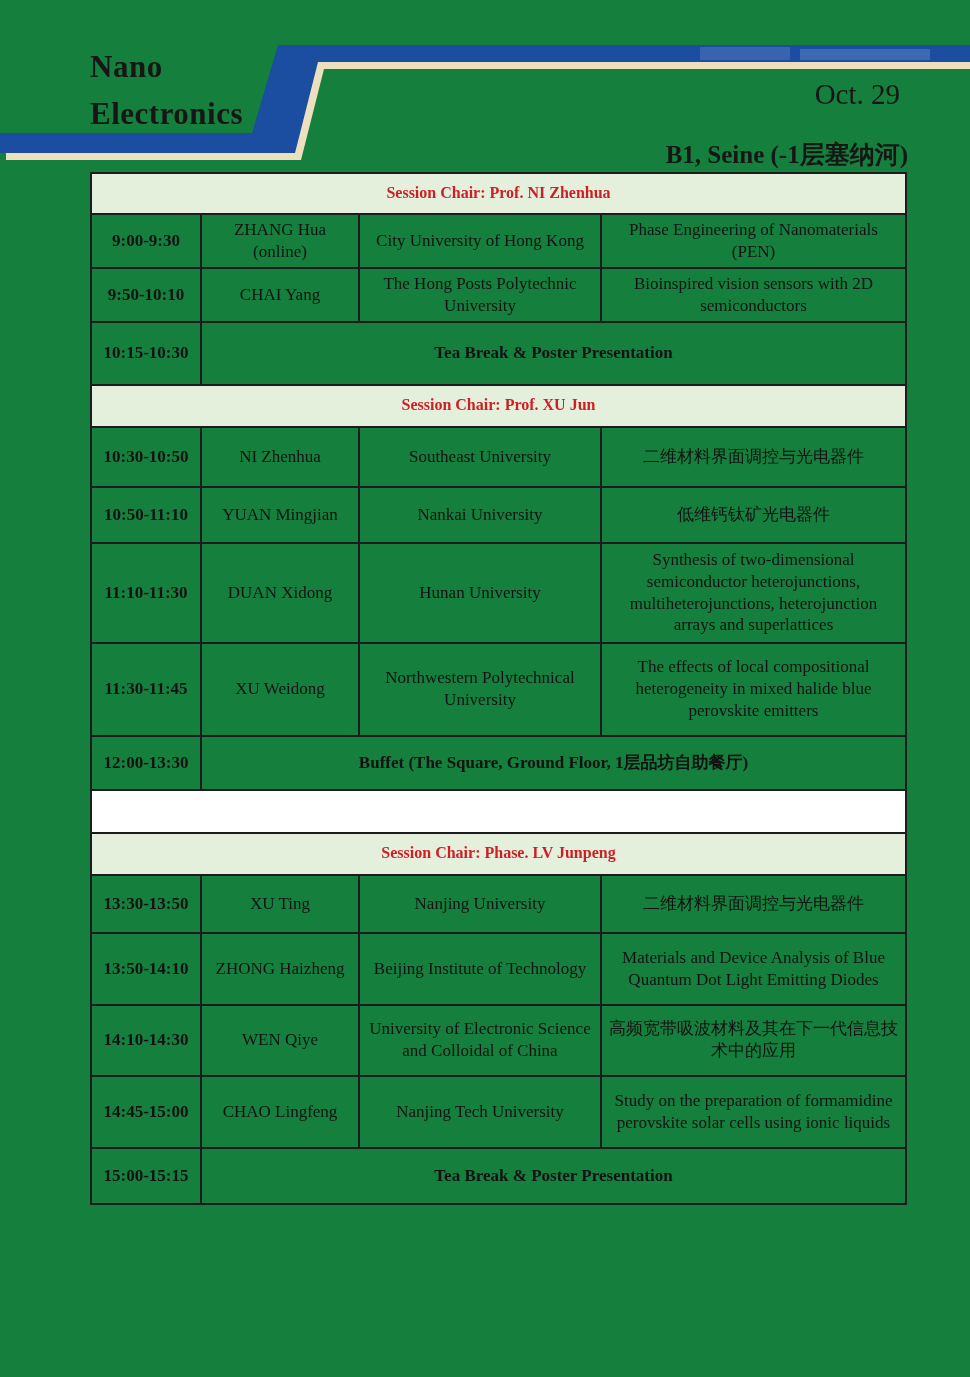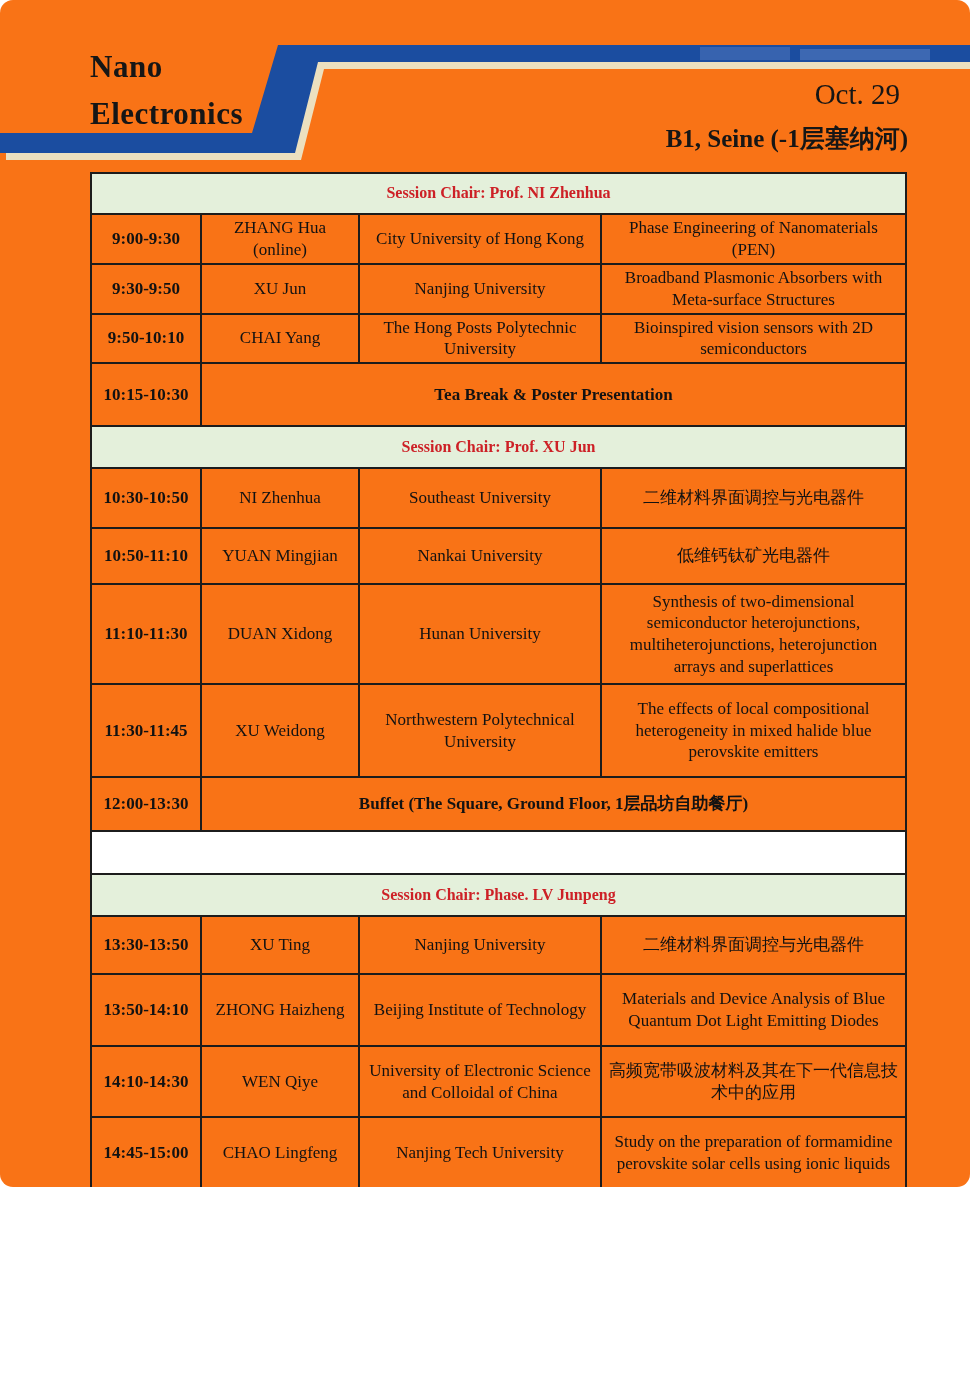--- a/index.html
+++ b/index.html
@@ -1,51 +1,51 @@
 <!DOCTYPE html>
 <html><head>
 <meta charset="utf-8">
 <style>
   html,body { margin:0; padding:0; background:#ffffff; }
   body {
     width:970px; height:1377px;
     font-family:"Liberation Serif", serif;
     color:#121212;
   }
-  .page { position:relative; width:970px; height:1187px; overflow:hidden; background:#f97316;border-radius:13px; }
+  .page { position:relative; width:970px; height:1377px; overflow:hidden; background:#15803d; }
 
   
   .banner-svg { position:absolute; left:0; top:0; width:970px; height:180px; }
   .track-title {
     position:absolute; left:90px; top:44px;
     font-size:31px; font-weight:bold; line-height:1.5; color:#161616;
     letter-spacing:0.5px;
   }
   .hdr-date {
     position:absolute; top:78px; right:70px;
     font-size:29px; font-weight:normal; color:#161616;
   }
   .hdr-venue {
-    position:absolute; top:122px; right:62px;
+    position:absolute; top:138px; right:62px;
     font-size:25px; font-weight:bold; color:#161616;text-align:right;
   }
 
   
   table.sched {
     position:absolute; left:90px; top:172px;
     width:815px; border-collapse:collapse; table-layout:fixed;
   }
   table.sched td {
     border:2px solid #1c1c1c;
     text-align:center; vertical-align:middle;
     padding:2px 6px;
     font-size:17px; line-height:1.28;
     word-wrap:break-word;
   }
-  table.sched td.time { font-weight:bold; font-size:17px; padding:5px 2px; }
+  table.sched td.time { font-weight:bold; font-size:17px; padding:15px 2px; }
   tr.chair td {
     background:#e4f0db;
     color:#cd2026;
     font-weight:bold;
     font-size:16px;
   }
   td.wide { font-weight:bold; font-size:18px; }
   td.zh { font-size:19px; }
   tr.spacer td { background:#ffffff; }
 </style>
@@ -78,26 +78,20 @@
     <tbody>
 
       <tr class="chair" style="height:41px">
         <td colspan="4">Session Chair: Prof. NI Zhenhua</td>
       </tr>
       <tr style="height:50px">
         <td class="time">9:00-9:30</td>
         <td>ZHANG Hua (online)</td>
         <td>City University of Hong Kong</td>
         <td>Phase Engineering of Nanomaterials (PEN)</td>
-      </tr>
-      <tr style="height:49px">
-        <td class="time">9:30-9:50</td>
-        <td>XU Jun</td>
-        <td>Nanjing University</td>
-        <td>Broadband Plasmonic Absorbers with Meta-surface Structures</td>
       </tr>
       <tr style="height:45px">
         <td class="time">9:50-10:10</td>
         <td>CHAI Yang</td>
         <td>The Hong Posts Polytechnic University</td>
         <td>Bioinspired vision sensors with 2D semiconductors</td>
       </tr>
       <tr style="height:63px">
         <td class="time">10:15-10:30</td>
         <td class="wide" colspan="3">Tea Break &amp; Poster Presentation</td>

